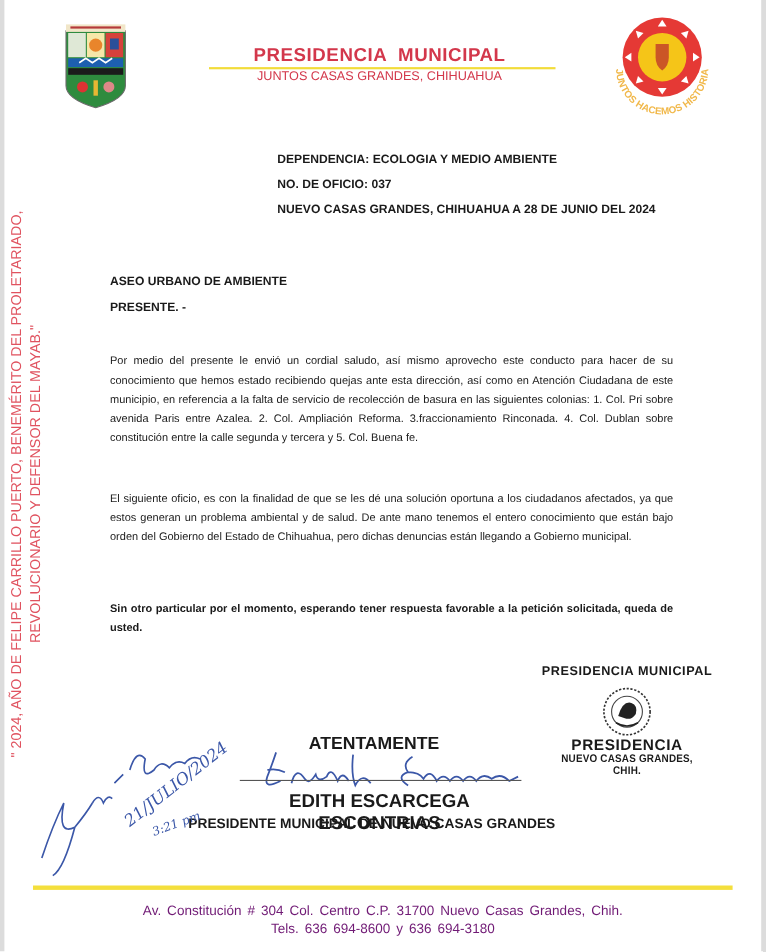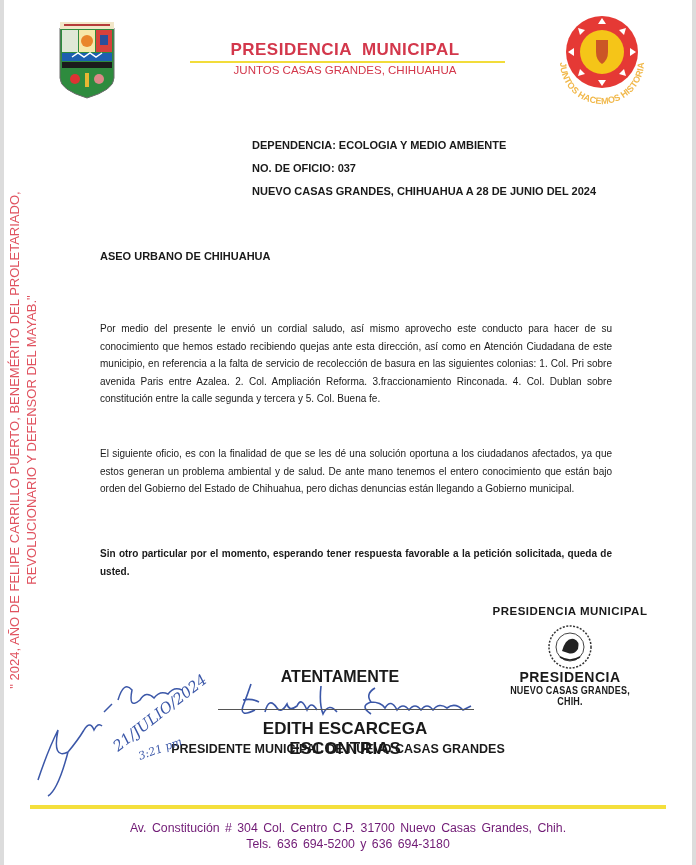--- a/index.html
+++ b/index.html
@@ -128,21 +128,22 @@
   <div>REVOLUCIONARIO Y DEFENSOR DEL MAYAB."</div>
 </div>
 
 <div class="meta">
   <div>DEPENDENCIA: ECOLOGIA Y MEDIO AMBIENTE</div>
   <div>NO. DE OFICIO: 037</div>
   <div>NUEVO CASAS GRANDES, CHIHUAHUA A 28 DE JUNIO DEL 2024</div>
 </div>
 
 <div class="addressee">
-  <div>ASEO URBANO DE CHIHUAHUA</div>
+  <div>ASEO URBANO DE AMBIENTE</div>
+  <div>PRESENTE. -</div>
 </div>
 
 <div class="body-text p1">Por medio del presente le envió un cordial saludo, así mismo aprovecho este conducto para hacer de su conocimiento que hemos estado recibiendo quejas ante esta dirección, así como en Atención Ciudadana de este municipio, en referencia a la falta de servicio de recolección de basura en las siguientes colonias: 1. Col. Pri sobre avenida Paris entre Azalea. 2. Col. Ampliación Reforma. 3.fraccionamiento Rinconada. 4. Col. Dublan sobre constitución entre la calle segunda y tercera y 5. Col. Buena fe.</div>
 <div class="body-text p2">El siguiente oficio, es con la finalidad de que se les dé una solución oportuna a los ciudadanos afectados, ya que estos generan un problema ambiental y de salud. De ante mano tenemos el entero conocimiento que están bajo orden del Gobierno del Estado de Chihuahua, pero dichas denuncias están llegando a Gobierno municipal.</div>
 <div class="body-text p3">Sin otro particular por el momento, esperando tener respuesta favorable a la petición solicitada, queda de usted.</div>
 
 <div class="stamp">
   <div class="stamp-title">PRESIDENCIA MUNICIPAL</div>
   <svg class="stamp-seal" viewBox="0 0 48 48">
     <circle cx="24" cy="24" r="21" fill="none" stroke="#333" stroke-width="1.5" stroke-dasharray="2 1.5"></circle>
@@ -169,14 +170,14 @@
     <path d="M56 70 Q62 60 66 70 Q70 62 74 66 M76 52 Q80 48 84 44"></path>
     <path d="M90 40 Q96 20 104 30 Q100 50 112 40 Q118 30 126 38 Q132 30 140 34 Q146 26 154 30"></path>
   </g>
   <text x="90" y="92" transform="rotate(-38 90 92)" font-size="15" fill="#3b57a8" font-family="DejaVu Serif, serif" font-style="italic">21/JULIO/2024</text>
   <text x="112" y="100" transform="rotate(-20 112 100)" font-size="11" fill="#3b57a8" font-family="DejaVu Serif, serif" font-style="italic">3:21 pm</text>
 </svg>
 
 <div class="ftr-line"></div>
 <div class="ftr-addr">
   <div>Av. Constitución # 304 Col. Centro C.P. 31700 Nuevo Casas Grandes, Chih.</div>
-  <div>Tels. 636 694-5200 y 636 694-3180</div>
+  <div>Tels. 636 694-8600 y 636 694-3180</div>
 </div>
 
 </body></html>

